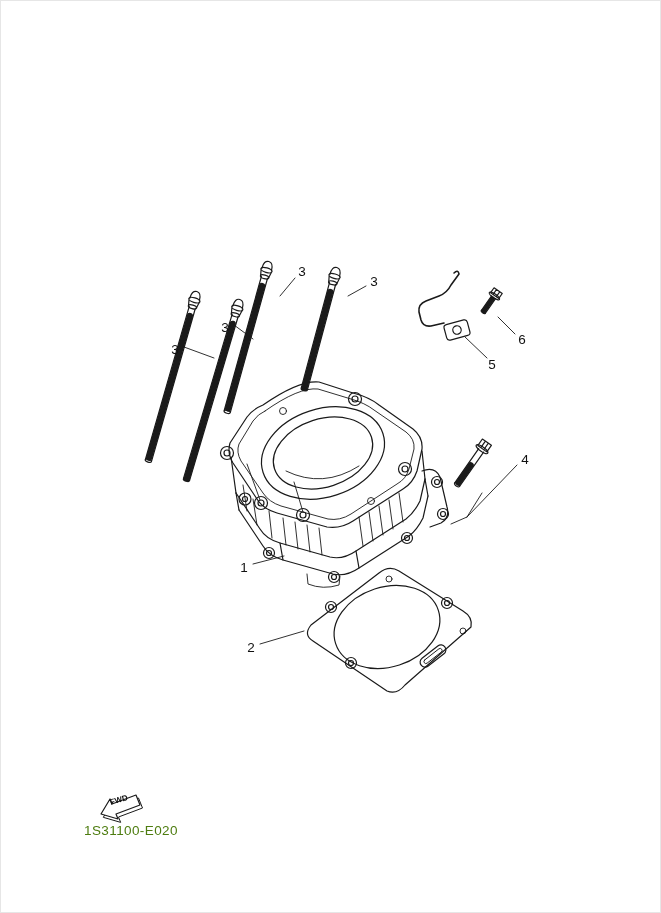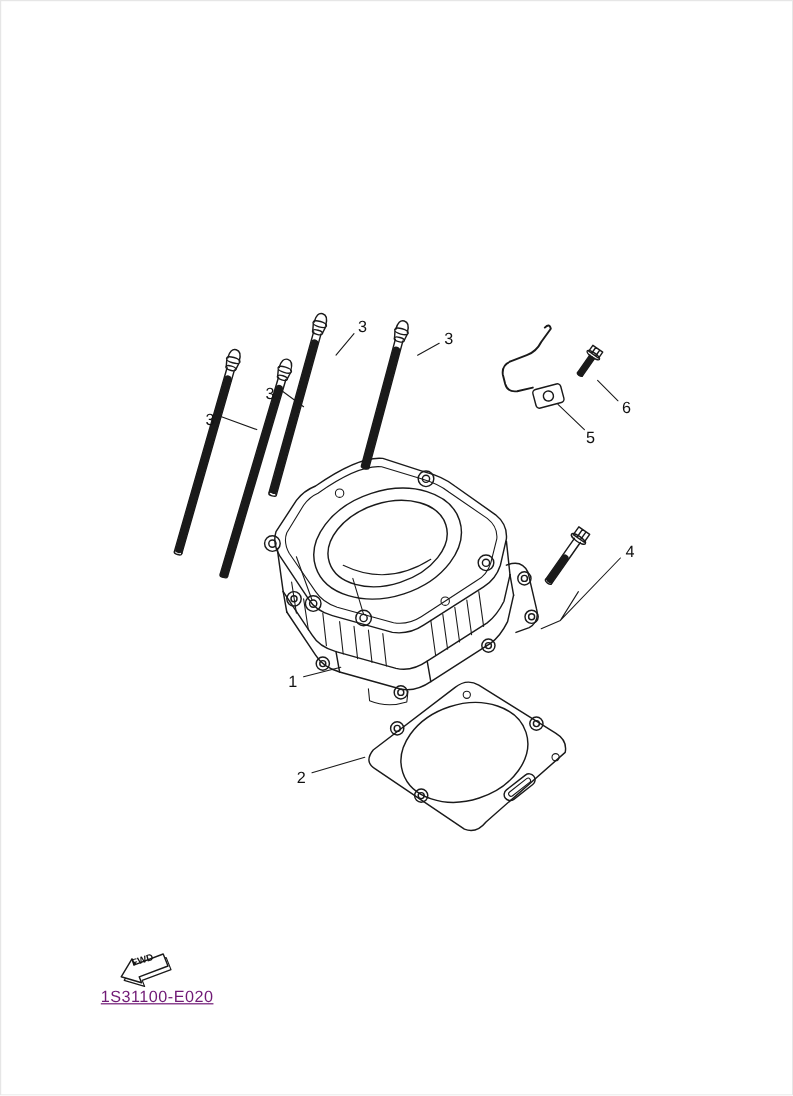--- a/index.html
+++ b/index.html
@@ -8,21 +8,21 @@
     font-family:"Liberation Sans",sans-serif;overflow:hidden;
     border:1px solid #e6e6e6;box-sizing:border-box;color:#111;
   }
   .art{position:absolute;left:0;top:0;}
   .callout{
     position:absolute;transform:translate(-50%,-50%);
     font-size:13.5px;line-height:1;color:#111;
   }
   .part-code{
     position:absolute;left:83px;top:822px;font-size:13.5px;
-    letter-spacing:.4px;color:#701a75;text-decoration:underline;
+    letter-spacing:.4px;color:#4d7c0f;
   }
   .fwd-label{
     position:absolute;left:109px;top:797px;font-size:8px;font-weight:bold;
     transform:rotate(-16deg);transform-origin:left center;color:#111;
   }
 </style>
 </head>
 <body>
 
 <div class="page">

